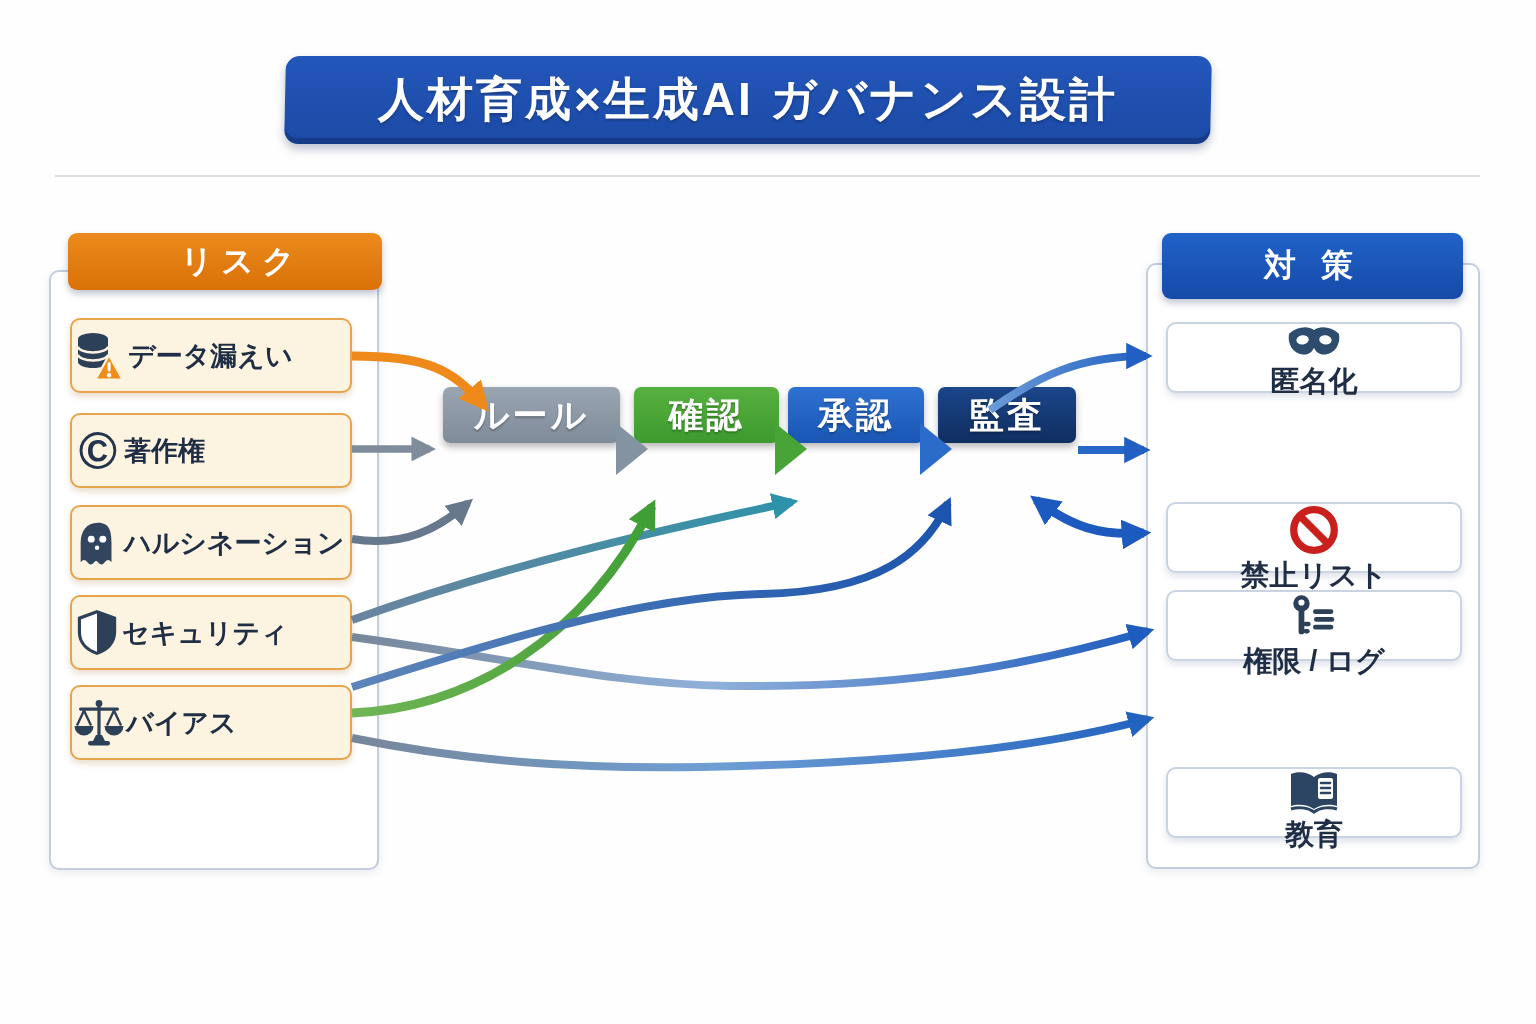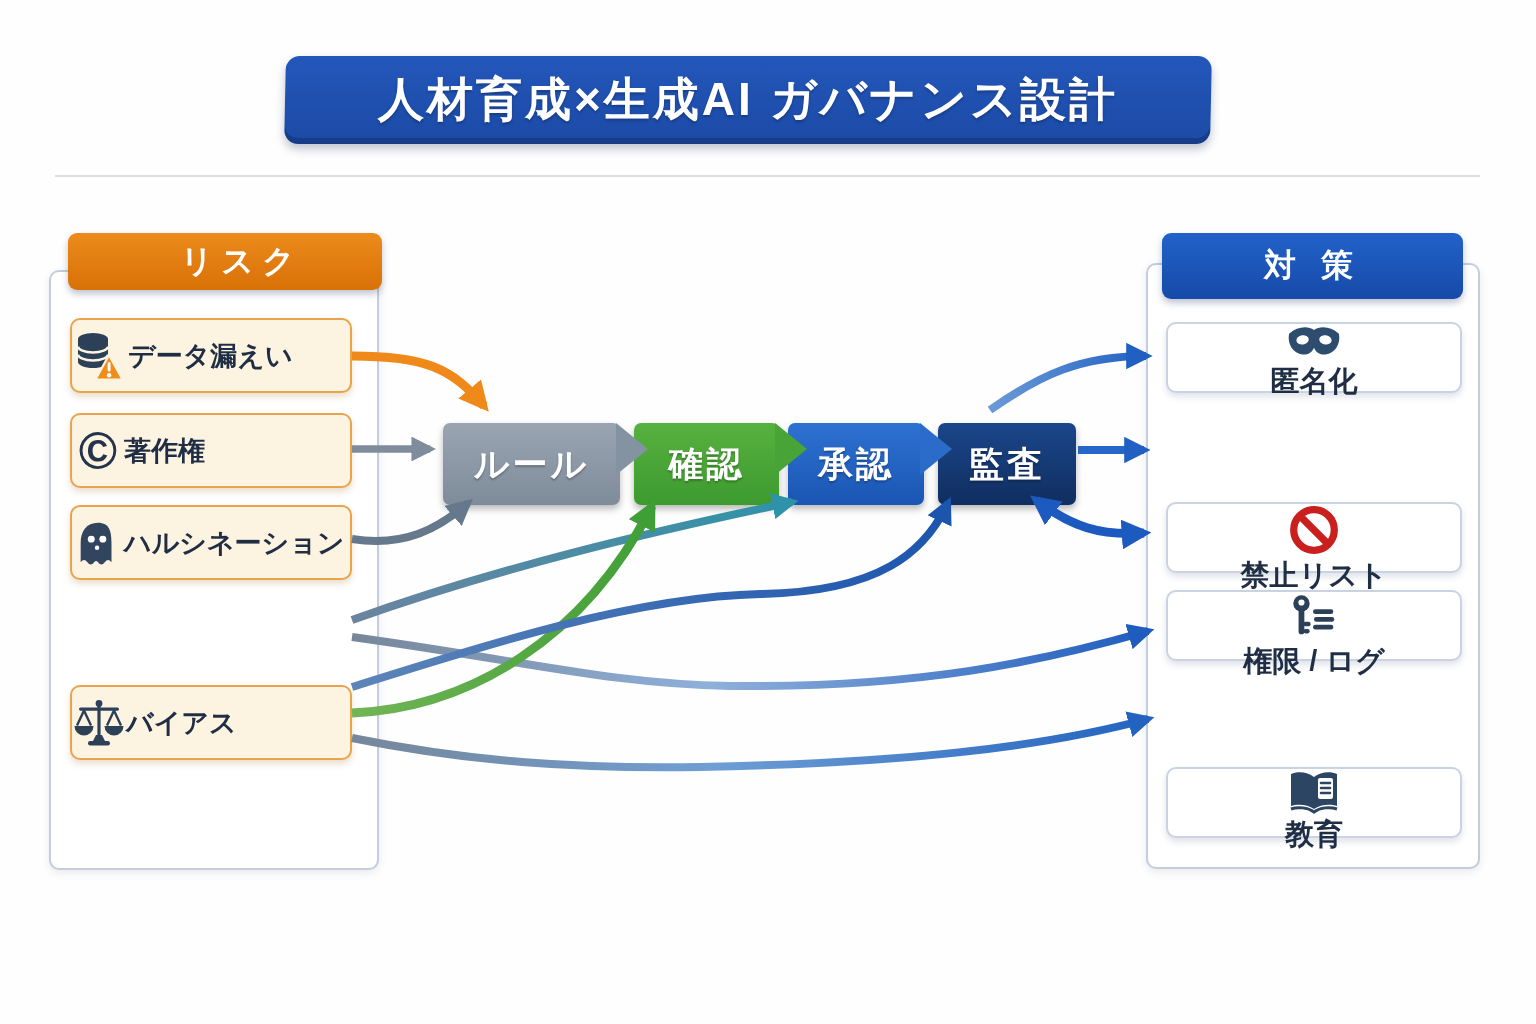--- a/index.html
+++ b/index.html
@@ -39,21 +39,21 @@
     border-radius:10px;box-sizing:border-box;}
   .risk-item{left:70px;width:282px;height:75px;background:#fdf3e1;border:2px solid #e7a44d;
     box-shadow:0 4px 6px rgba(160,110,40,.22);}
   .measure-item{left:1166px;width:296px;height:71px;background:#ffffff;border:2px solid #c9d3e2;
     box-shadow:0 4px 6px rgba(60,80,130,.16);flex-direction:column;}
   .item .label{color:#1f2e45;font-weight:bold;font-size:27px;white-space:nowrap;}
   .measure-item .label{font-size:29px;}
   .icon{flex:0 0 auto;display:flex;align-items:center;justify-content:center;}
   .copyright-glyph{font-size:52px;line-height:1;color:#24344c;font-weight:bold;}
   
-  .flow-box{position:absolute;top:423px;height:82px;border-radius:7px;
+  .flow-box{position:absolute;top:387px;height:56px;border-radius:7px;
     display:flex;align-items:center;justify-content:center;
     color:#fff;font-size:35px;font-weight:bold;letter-spacing:3px;
     box-shadow:0 4px 7px rgba(0,0,0,.28);text-shadow:0 2px 2px rgba(0,0,0,.25);text-align:right;}
   .fb-rule{left:443px;width:177px;background:linear-gradient(180deg,#9aa5b2 0%,#7e8b99 100%);}
   .fb-check{left:634px;width:145px;background:linear-gradient(180deg,#57b140 0%,#3d9a2e 100%);}
   .fb-approve{left:788px;width:136px;background:linear-gradient(180deg,#2e71d1 0%,#1a56b3 100%);}
   .fb-audit{left:938px;width:138px;background:linear-gradient(180deg,#1b468a 0%,#102e60 100%);}
   .chevron{position:absolute;top:423px;width:0;height:0;border-top:26px solid transparent;
     border-bottom:26px solid transparent;}
   .ch-rule{left:616px;border-left:32px solid #8493a2;}
@@ -104,20 +104,29 @@
       <svg width="52" height="50" viewBox="0 0 54 50">
         <path d="M27,4 C15,4 9,13 9,25 L9,45 Q12.5,40.5 16,45 Q19.5,49.5 23,45 Q25,42.5 27,45 Q30.5,49.5 34,45 Q37.5,40.5 41,45 L41,25 C41,13 39,4 27,4 Z" fill="#32455e"></path>
         <circle cx="20" cy="21" r="3.6" fill="#fff"></circle>
         <circle cx="32" cy="21" r="3.6" fill="#fff"></circle>
         <circle cx="26" cy="30" r="2.3" fill="#fff"></circle>
       </svg>
     </span>
     <span class="label">ハルシネーション</span>
   </div>
 
+  <div class="item risk-item" style="top:595px">
+    <span class="icon">
+      <svg width="50" height="52" viewBox="0 0 54 54">
+        <path d="M27,4 L46,11 V26 C46,38 37.5,45.5 27,49 C16.5,45.5 8,38 8,26 V11 Z" fill="#ffffff" stroke="#2c4058" stroke-width="3.4"></path>
+        <path d="M27,4 L46,11 V26 C46,38 37.5,45.5 27,49 Z" fill="#2c4058"></path>
+      </svg>
+    </span>
+    <span class="label">セキュリティ</span>
+  </div>
 
   <div class="item risk-item" style="top:685px">
     <span class="icon">
       <svg width="54" height="52" viewBox="0 0 54 52">
         <circle cx="27" cy="6.5" r="3.4" fill="#2c4058"></circle>
         <rect x="25.4" y="7" width="3.2" height="32" rx="1.6" fill="#2c4058"></rect>
         <rect x="7" y="10.5" width="40" height="3.2" rx="1.6" fill="#2c4058"></rect>
         <path d="M12,13.5 L5,28.5 M12,13.5 L19,28.5" stroke="#2c4058" stroke-width="2.4" fill="none"></path>
         <path d="M2.5,29 A9.5,9.5 0 0 0 21.5,29 Z" fill="#2c4058"></path>
         <path d="M42,13.5 L35,28.5 M42,13.5 L49,28.5" stroke="#2c4058" stroke-width="2.4" fill="none"></path>

